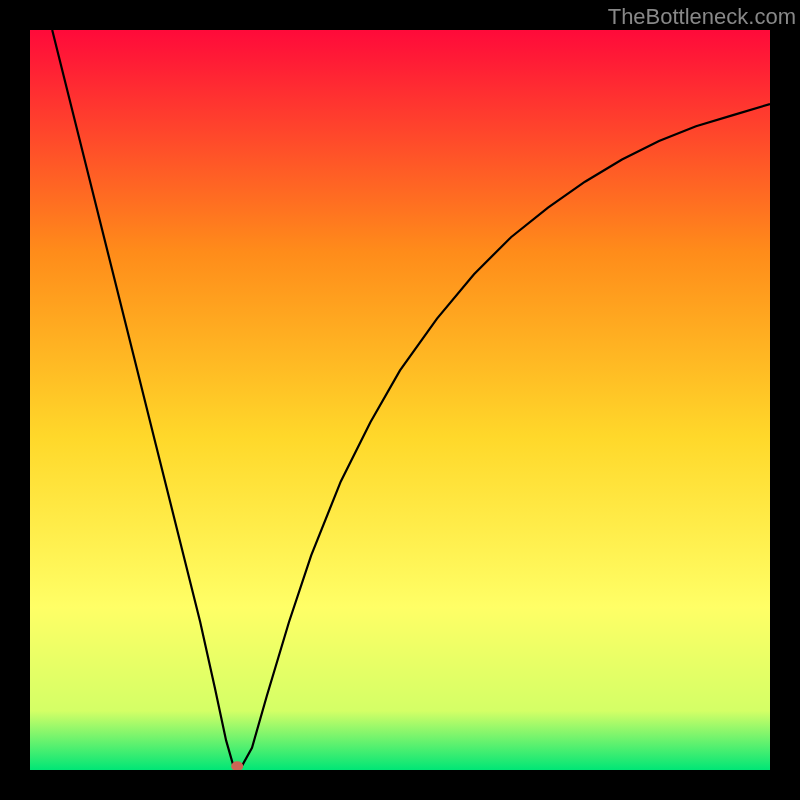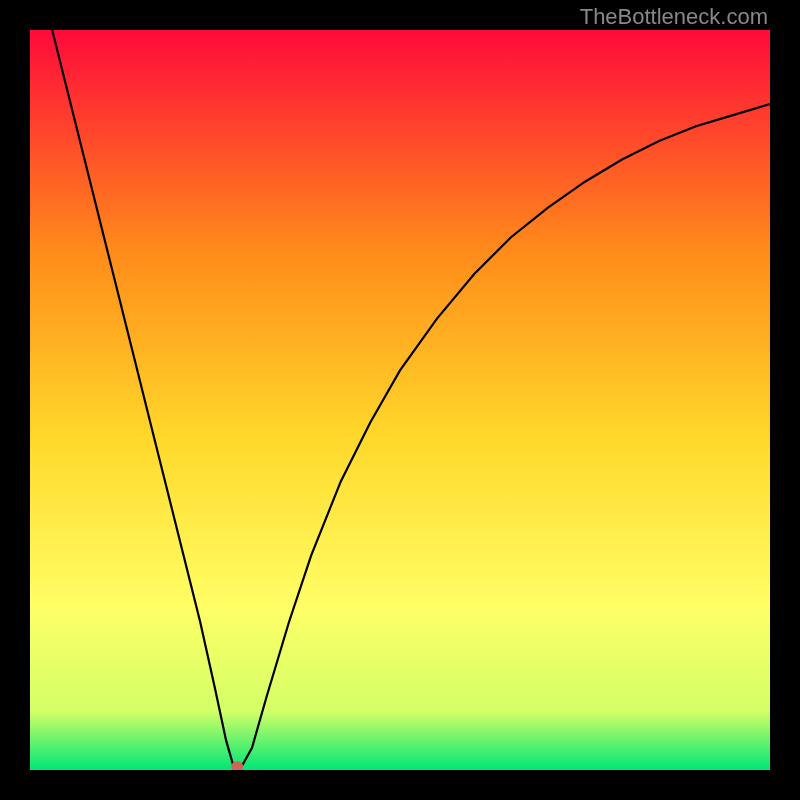--- a/index.html
+++ b/index.html
@@ -1,17 +1,17 @@
 <!DOCTYPE html>
 <html><head>
 <meta charset="utf-8">
 <style>
   * { margin: 0; padding: 0; box-sizing: border-box; }
   body { width: 800px; height: 800px; background: #000; position: relative; font-family: Arial, sans-serif; }
-  .watermark { position: absolute; top: 4px; right: 32px; color: #888; font-size: 22px; font-weight: 500; z-index: 10; }
+  .watermark { position: absolute; top: 4px; right: 4px; color: #888; font-size: 22px; font-weight: 500; z-index: 10; }
   .plot-area { position: absolute; top: 30px; left: 30px; width: 740px; height: 740px; }
   svg { display: block; }
 </style>
 </head>
 <body>
 
 <div class="watermark">TheBottleneck.com</div>
 
 <div class="plot-area">
   <svg id="chart-svg" width="740" height="740" viewBox="0 0 740 740" preserveAspectRatio="none">

